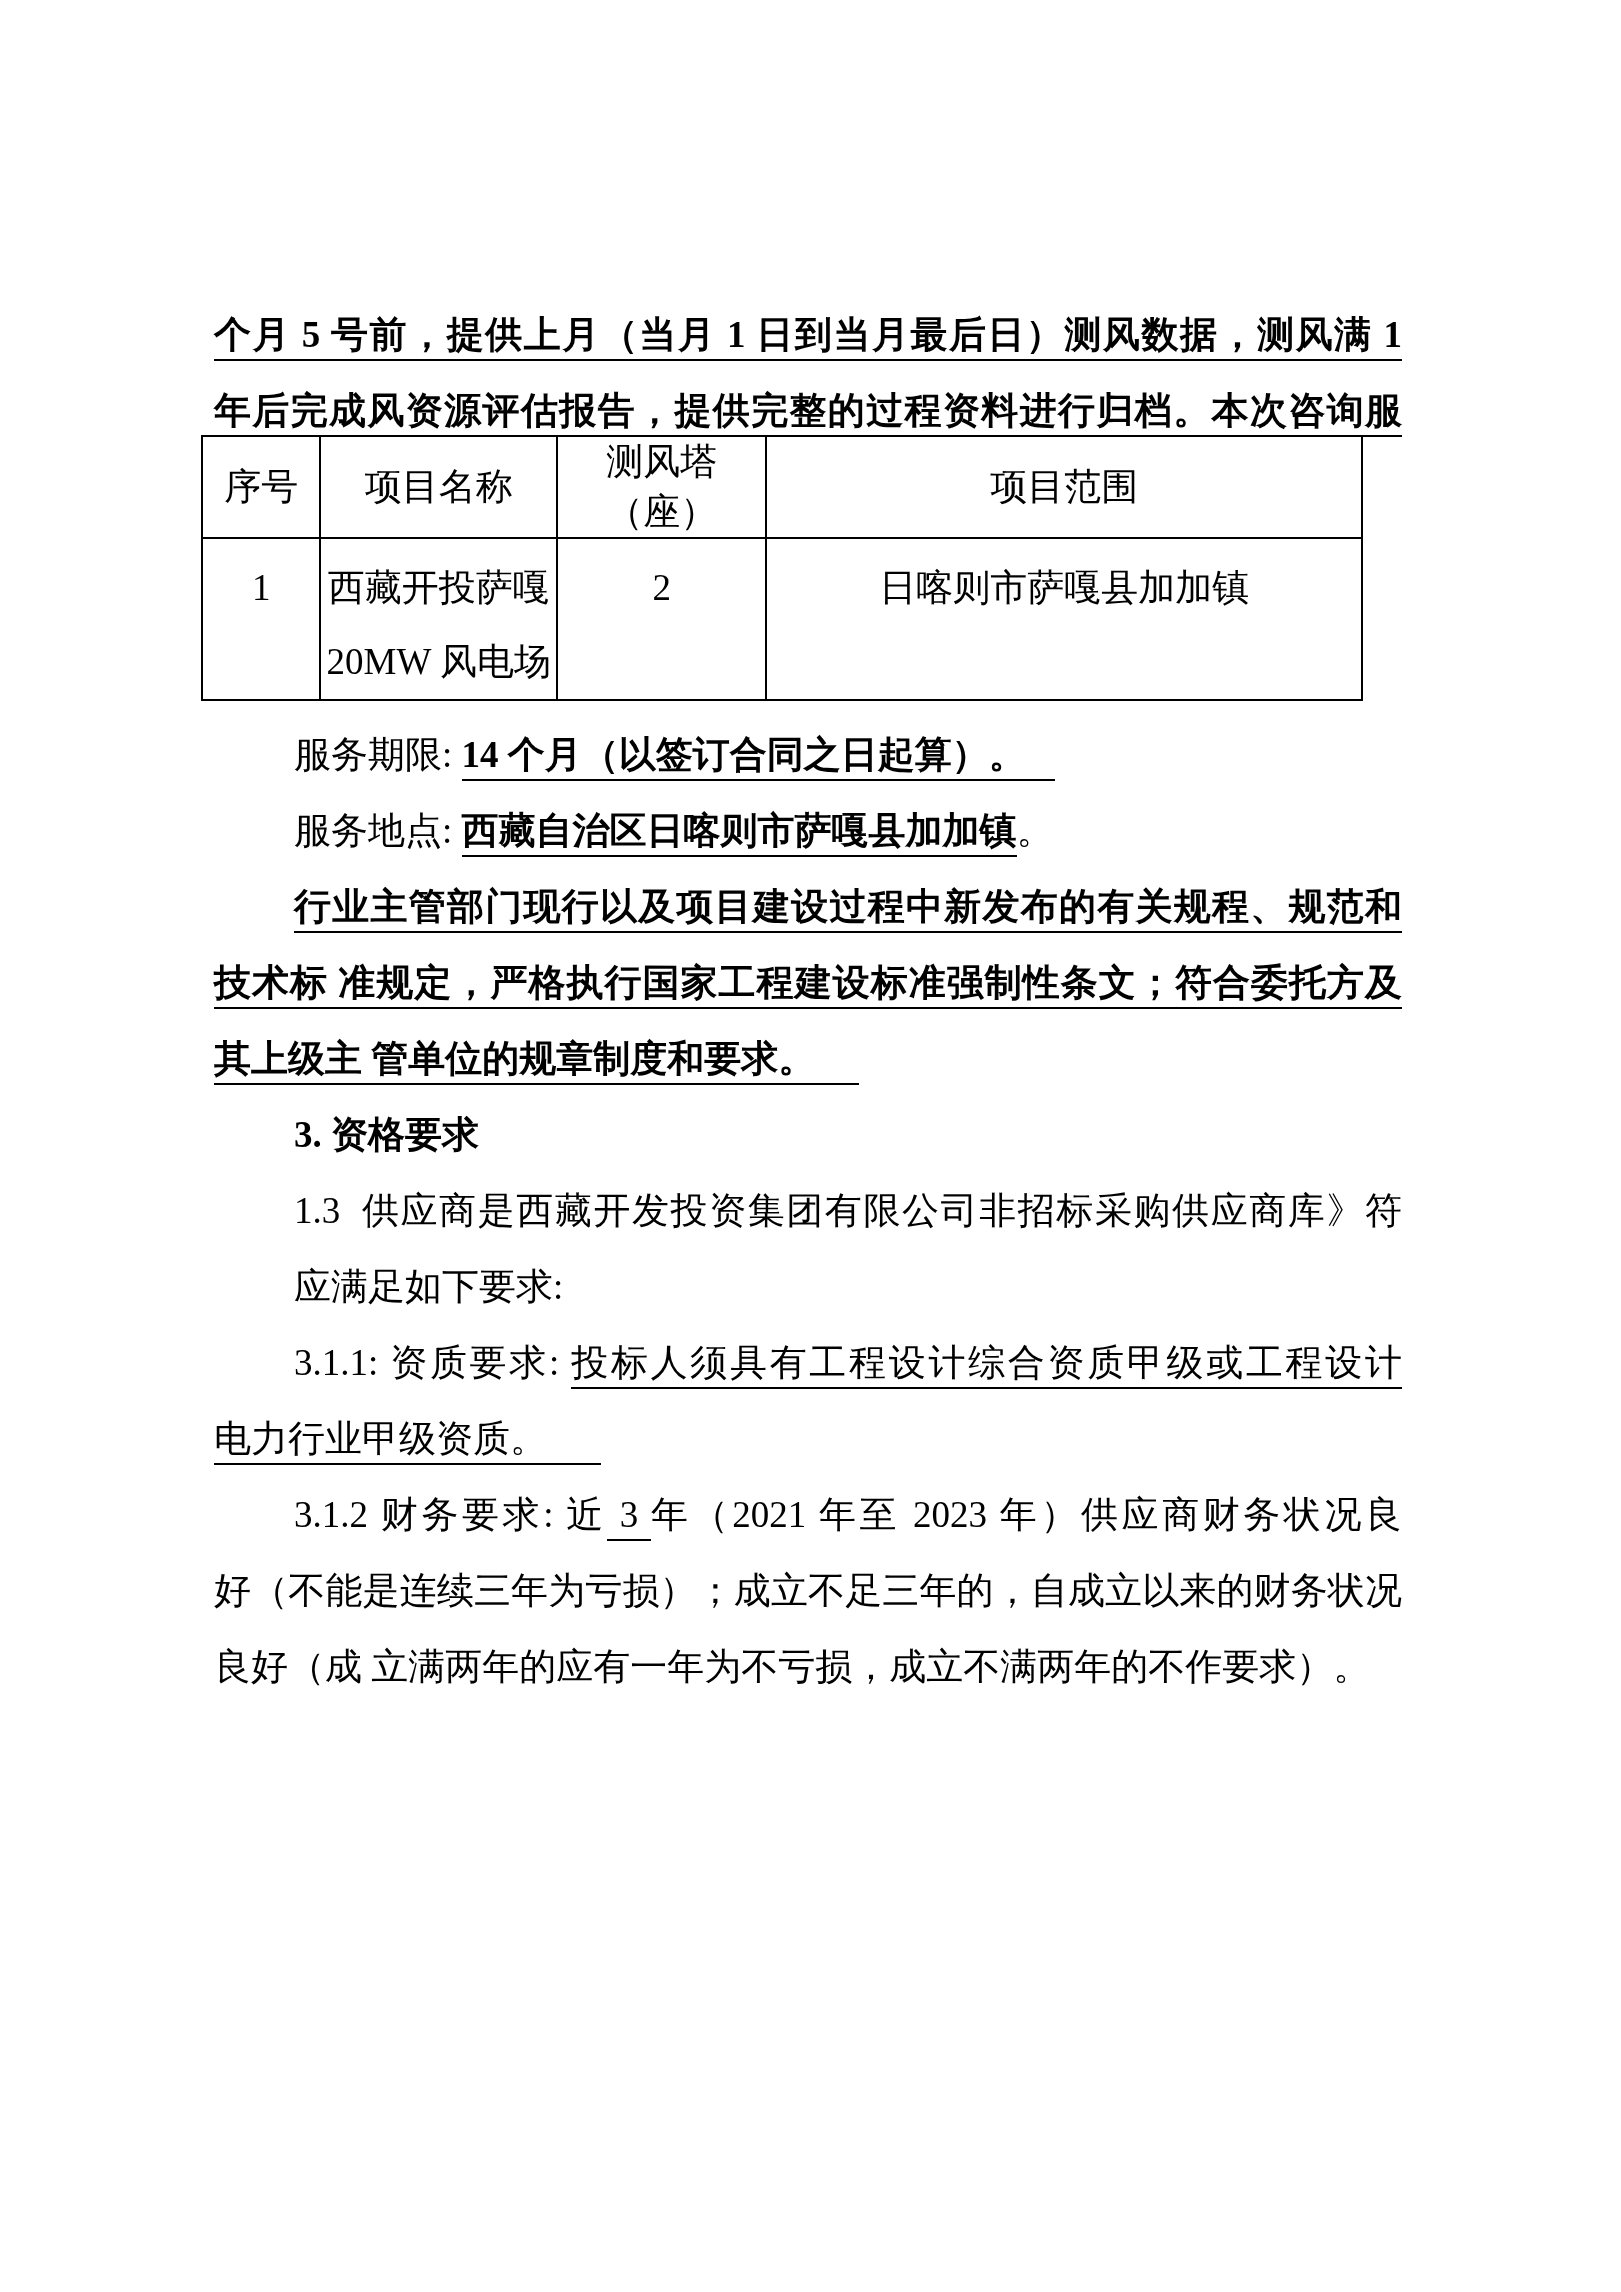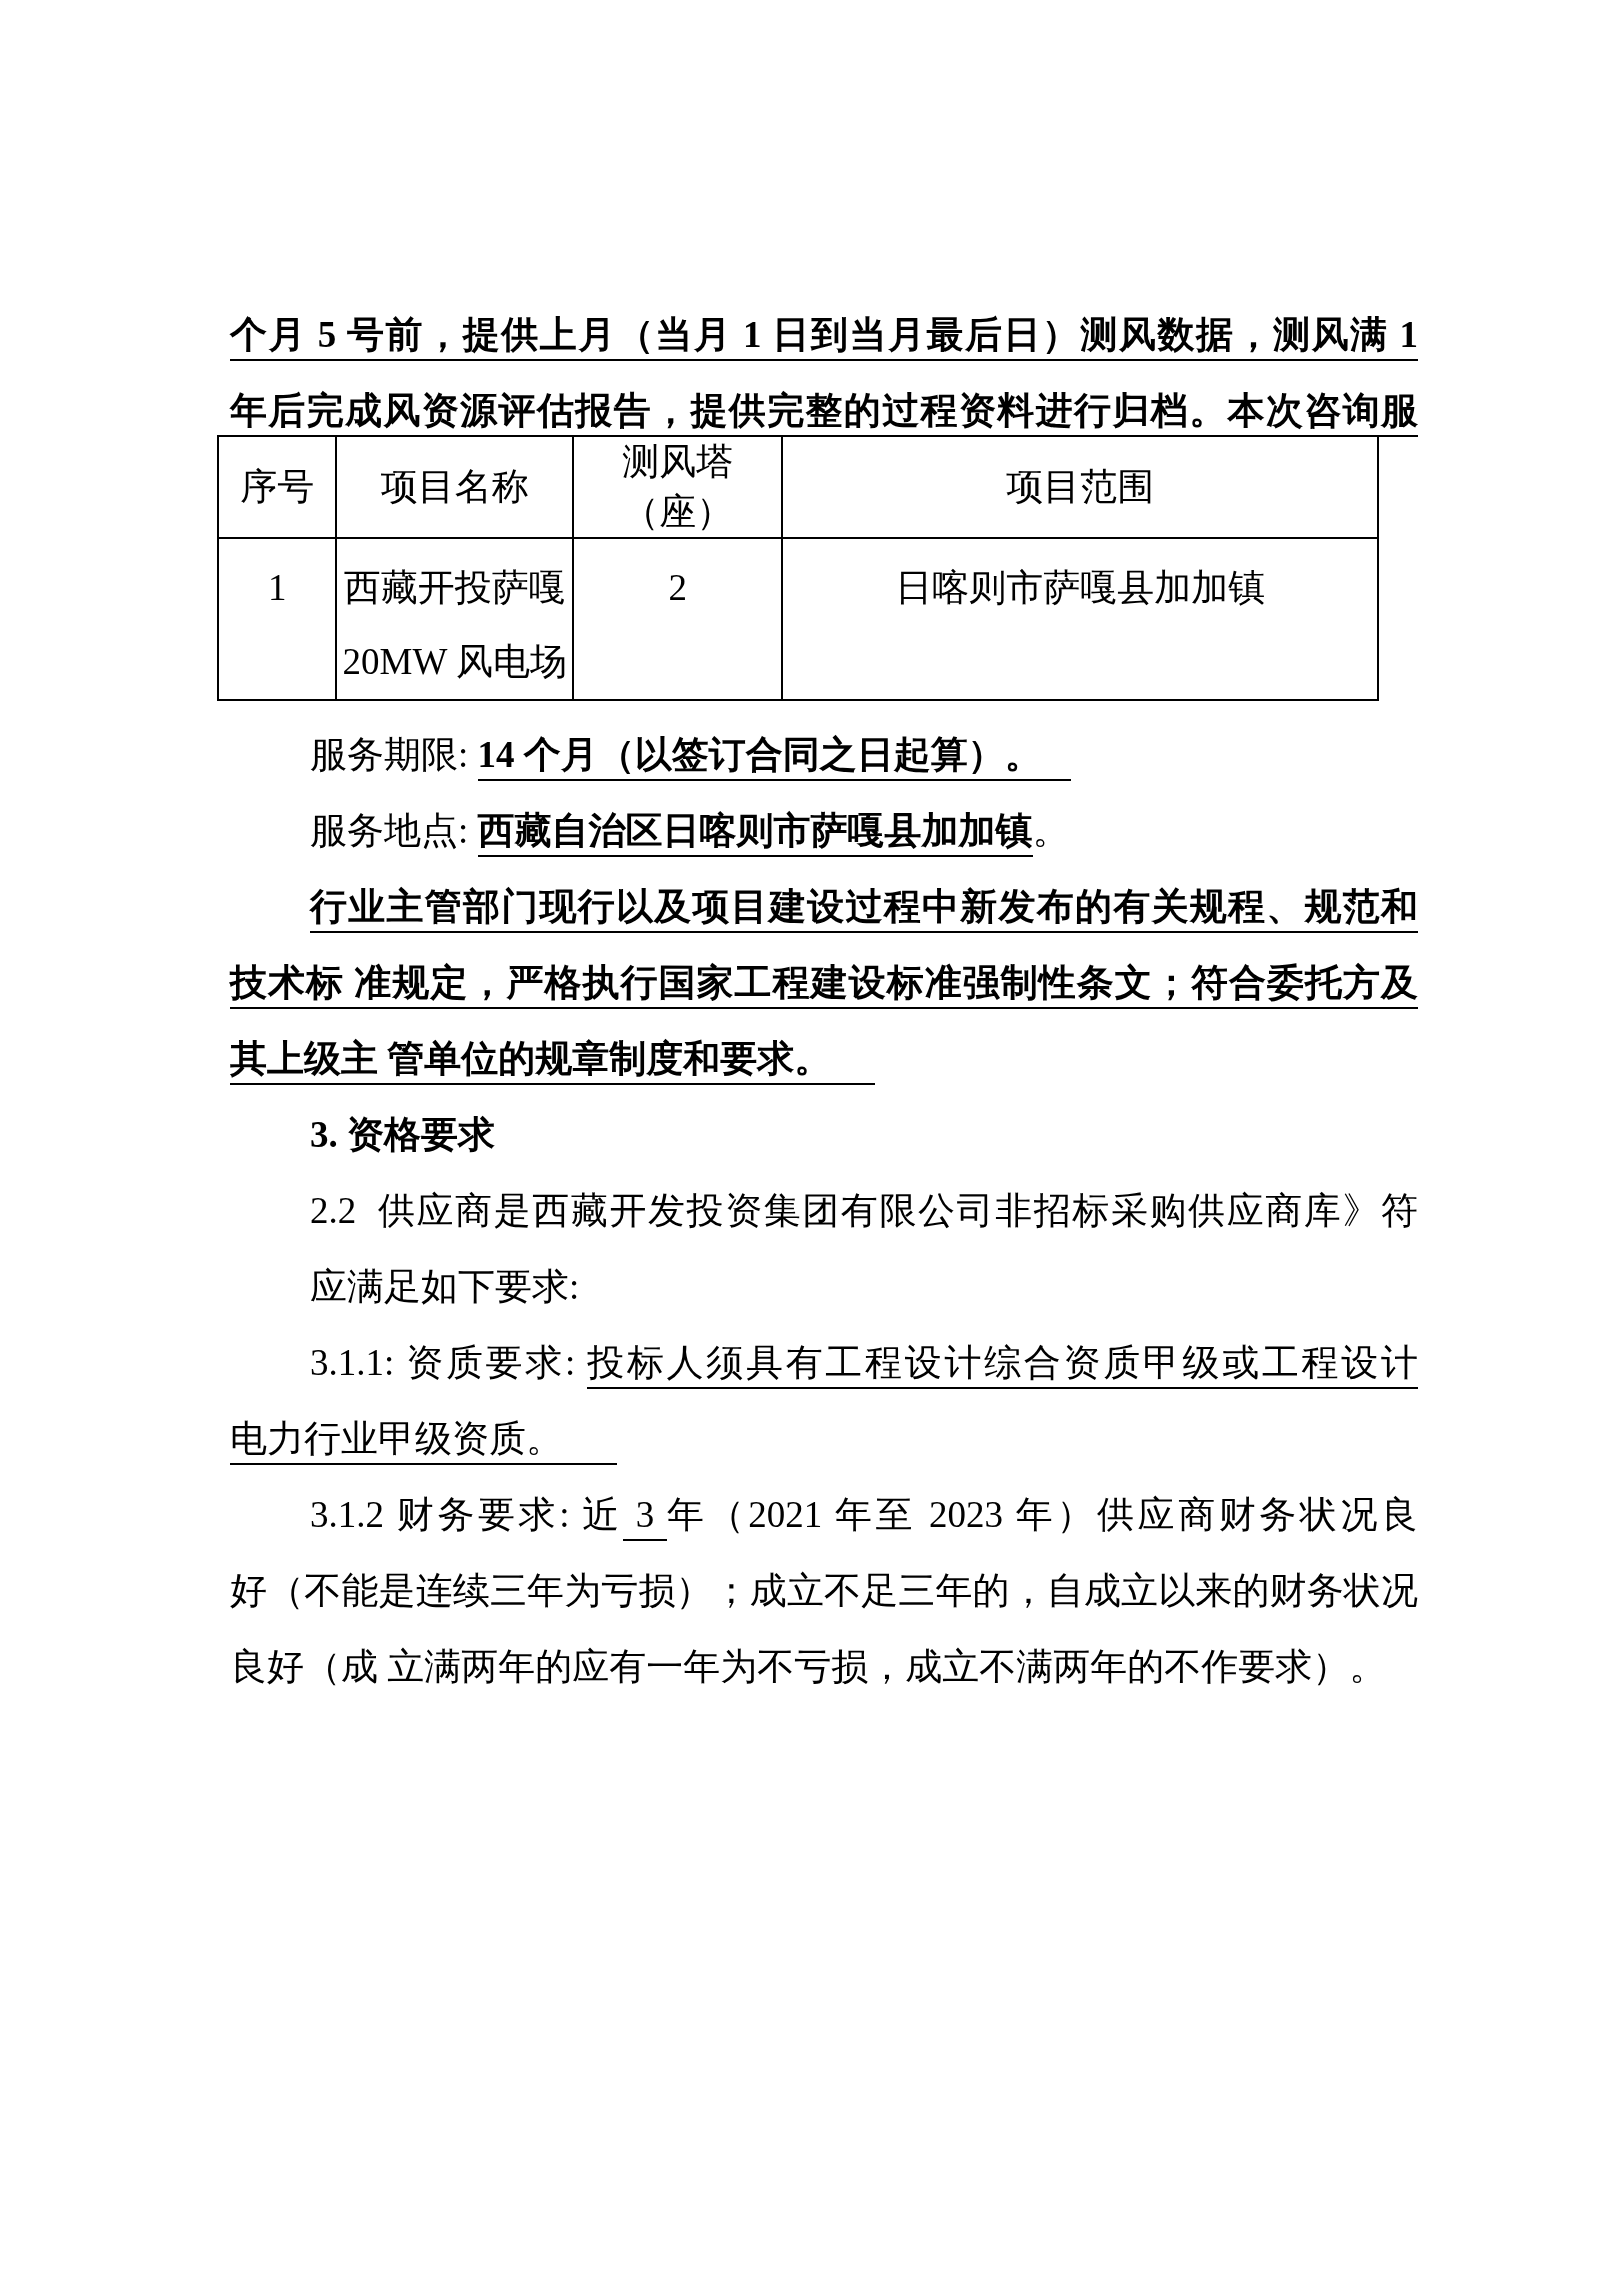--- a/index.html
+++ b/index.html
@@ -8,21 +8,21 @@
     width:1621px;height:2293px;
     margin:0 auto;
     background:#ffffff;
     overflow:hidden;
     font-family:"Liberation Serif","DejaVu Serif",serif;
     color:#000;
     font-size:37px;
   }
   .content{
     position:absolute;
-    left:230px;top:297px;
+    left:214px;top:297px;
     width:1188px;
   }
   .line{
     line-height:76px;
     min-height:76px;
     white-space:pre-wrap;
   }
   .ind{text-indent:80px;}
   .fill{text-align:justify;text-align-last:justify;}
   .b{font-weight:700;}
@@ -91,21 +91,21 @@
     <div class="line ind serv"><span>服务期限: </span><span class="u b ext30">14 个月（以签订合同之日起算）。</span></div>
 
     <div class="line ind"><span>服务地点: </span><span class="u b">西藏自治区日喀则市萨嘎县加加镇</span><span>。</span></div>
 
     <div class="line ind fill"><span class="u b">行业主管部门现行以及项目建设过程中新发布的有关规程、规范和</span></div>
     <div class="line fill"><span class="u b">技术标 准规定，严格执行国家工程建设标准强制性条文；符合委托方及</span></div>
     <div class="line"><span class="u b ext45">其上级主 管单位的规章制度和要求。</span></div>
 
     <div class="line ind"><span class="b">3. 资格要求</span></div>
 
-    <div class="line ind fill"><span>2.2  供应商是西藏开发投资集团有限公司非招标采购供应商库》符</span></div>
+    <div class="line ind fill"><span>1.3  供应商是西藏开发投资集团有限公司非招标采购供应商库》符</span></div>
     <div class="line ind"><span>应满足如下要求:</span></div>
 
     <div class="line ind fill"><span>3.1.1: 资质要求: </span><span class="u">投标人须具有工程设计综合资质甲级或工程设计</span></div>
     <div class="line"><span class="u ext55">电力行业甲级资质。</span></div>
 
     <div class="line ind fill"><span>3.1.2 财务要求: 近</span><span class="u"> 3 </span><span>年（2021 年至 2023 年）供应商财务状况良</span></div>
     <div class="line fill"><span>好（不能是连续三年为亏损）；成立不足三年的，自成立以来的财务状况</span></div>
     <div class="line"><span>良好（成 立满两年的应有一年为不亏损，成立不满两年的不作要求）。</span></div>
 
   </div>

